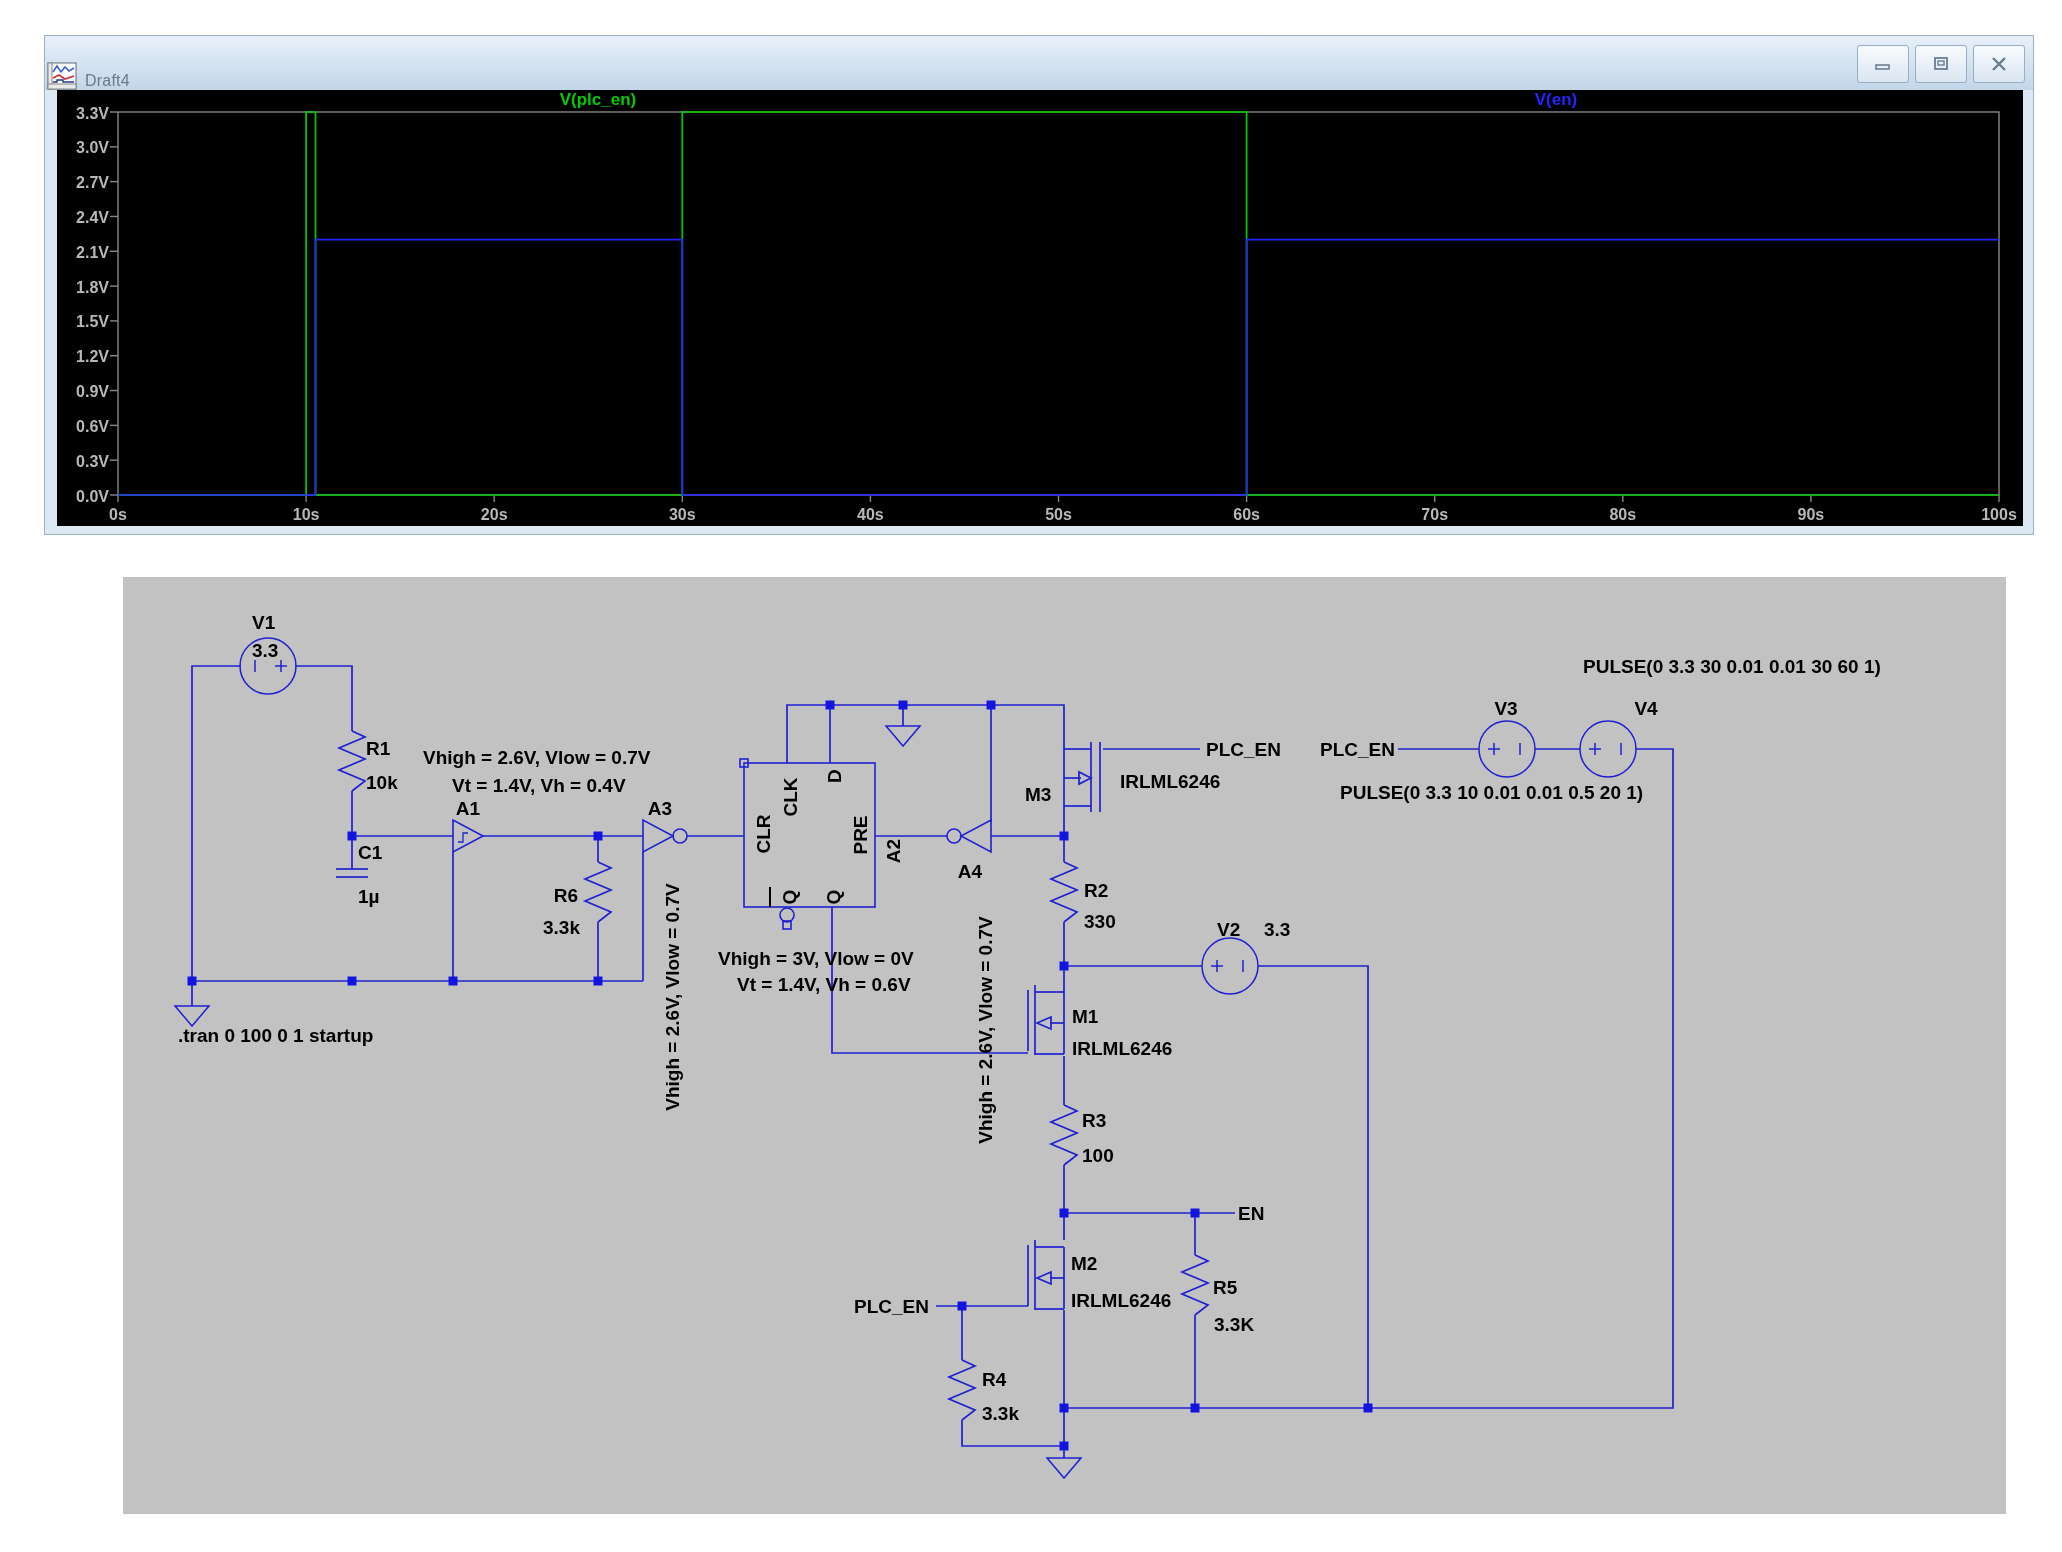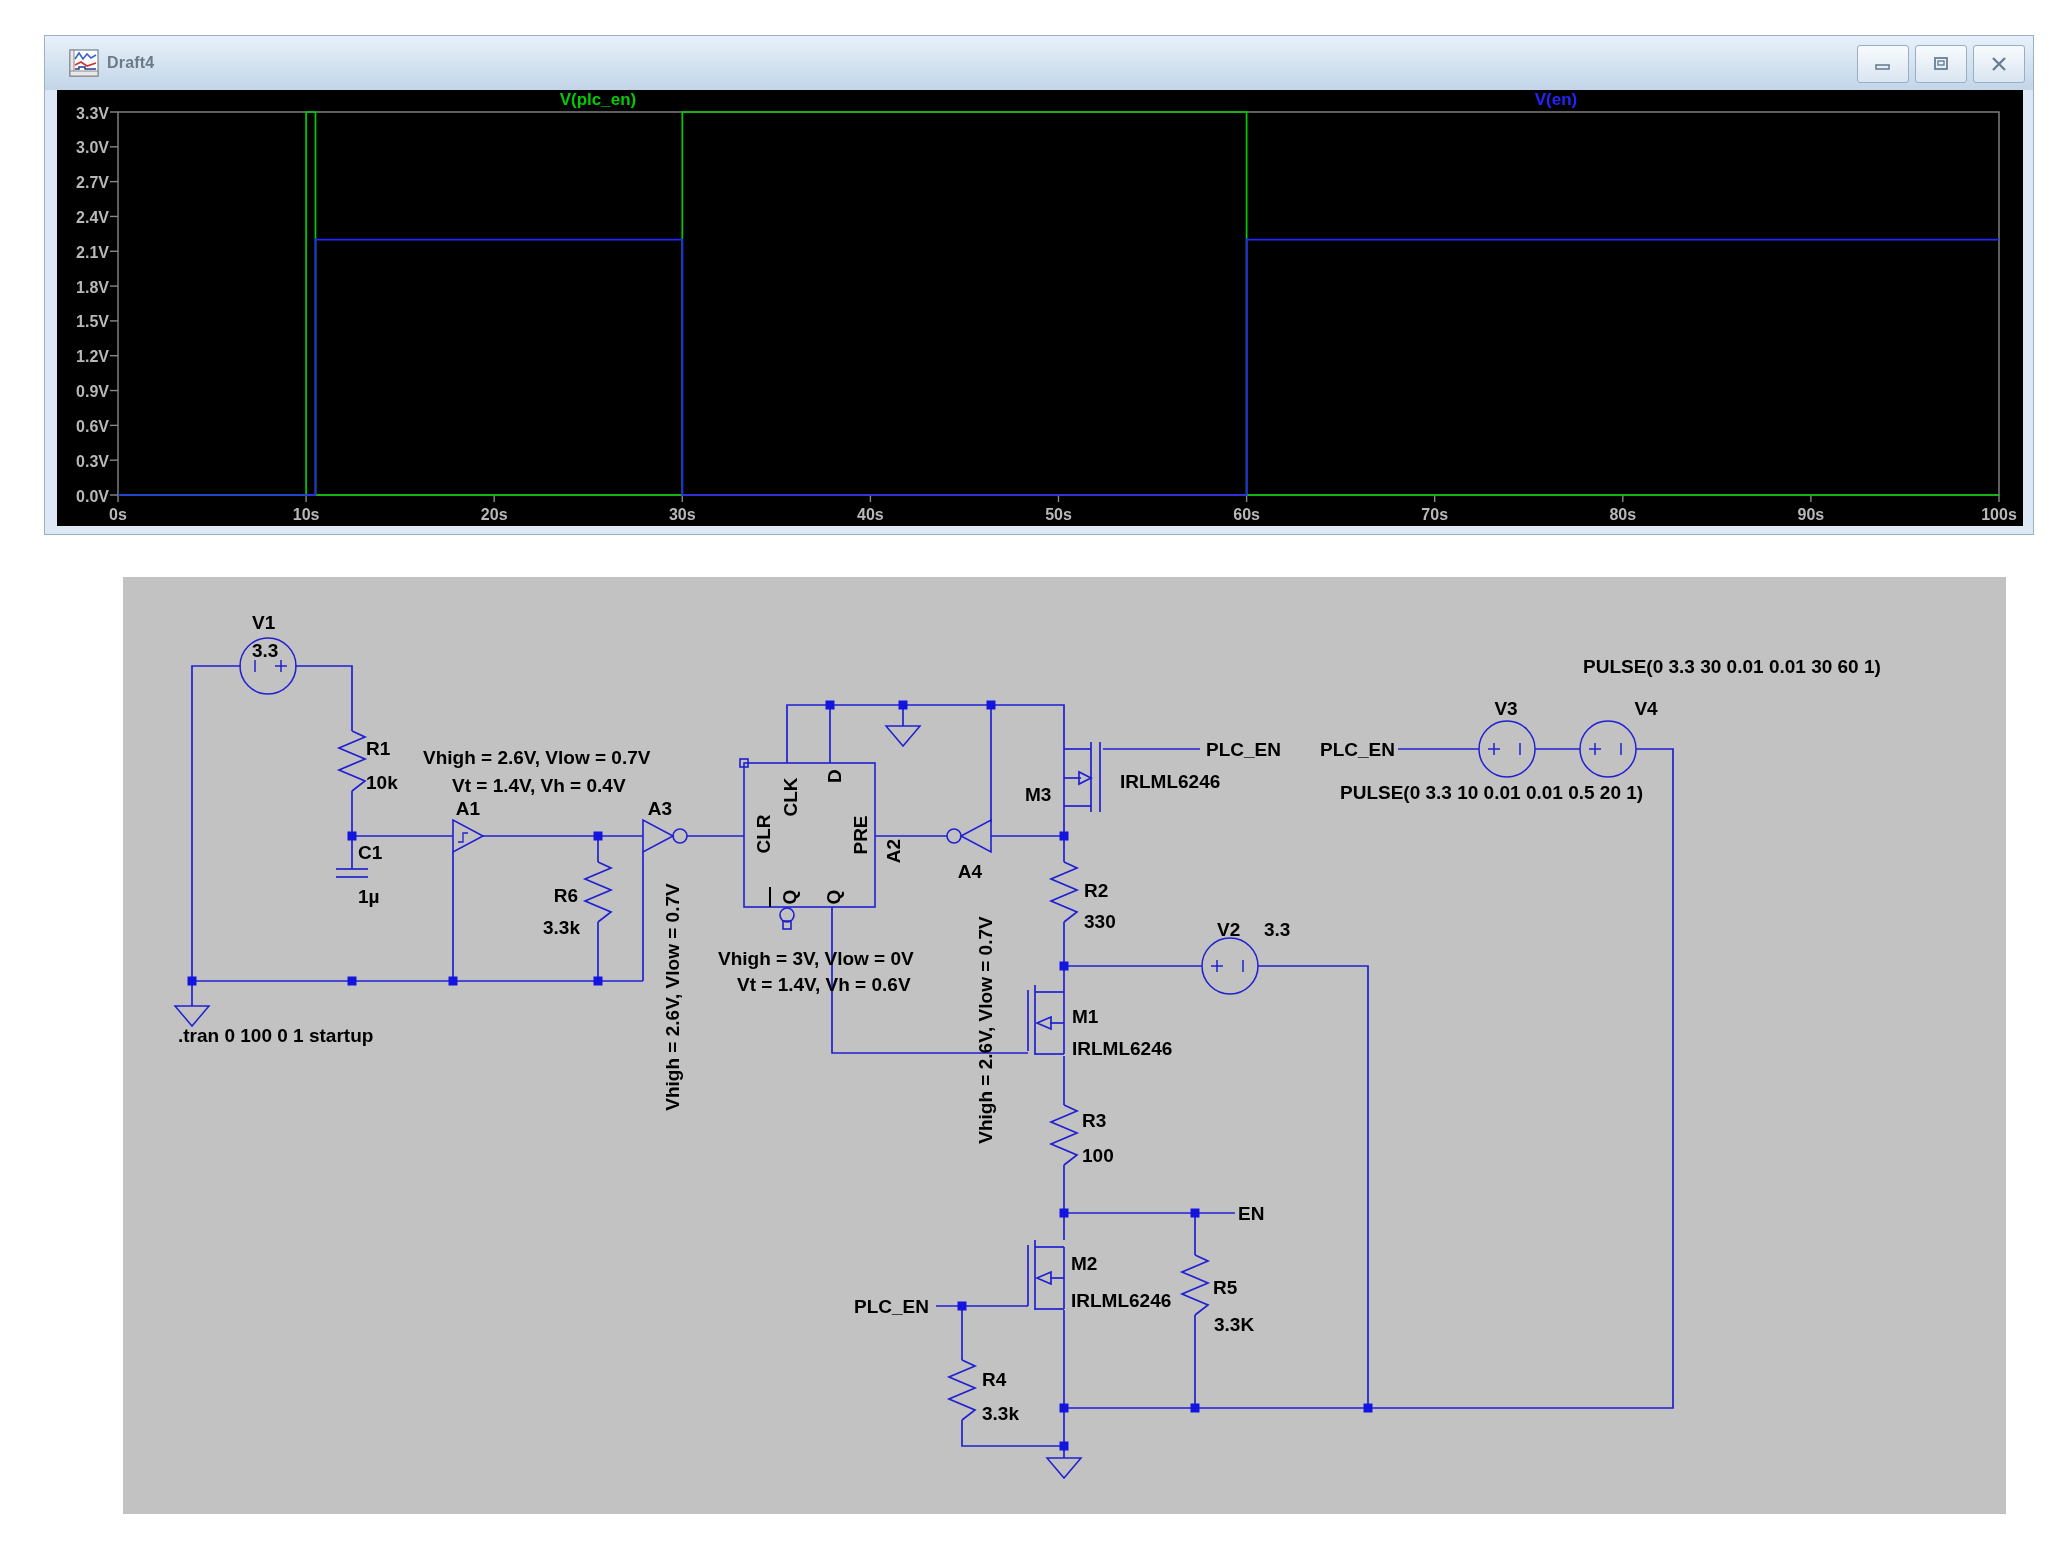--- a/index.html
+++ b/index.html
@@ -8,21 +8,21 @@
     font-family:"Liberation Sans",sans-serif;overflow:hidden;
   }
   
   #wf-window{
     position:absolute;left:44px;top:35px;width:1990px;height:500px;
     background:#dce8f4;border:1px solid #9ab0c4;box-sizing:border-box;
   }
   #wf-titlebar{
     position:absolute;left:0;top:0;right:0;height:54px;
     background:linear-gradient(#e8f1fa,#c2d6e8);
-    display:flex;align-items:center;padding-left:24px;box-sizing:border-box;font-weight:bold;
+    display:flex;align-items:flex-end;padding-left:2px;box-sizing:border-box;
   }
   #wf-title{
     color:#6e7a86;font-size:16px;margin-left:8px;letter-spacing:.2px;
   }
   #wf-buttons{position:absolute;right:8px;top:9px;display:flex;gap:6px;}
   .wf-btn{
     width:50px;height:36px;border:1px solid #98aec2;border-radius:3px;
     background:linear-gradient(#f8fbfd,#d9e5f1);
     display:flex;align-items:center;justify-content:center;
   }

